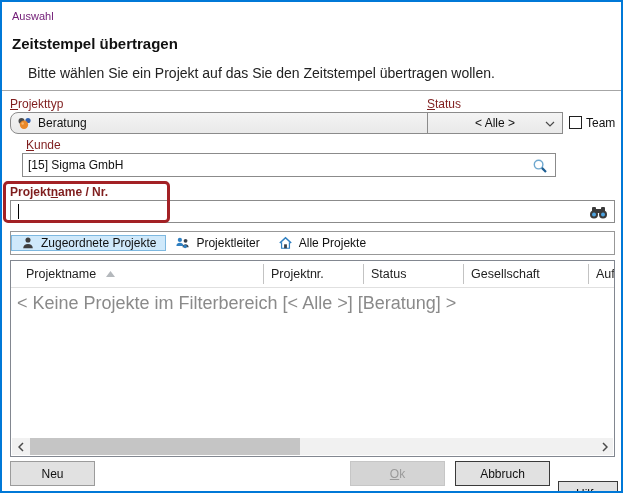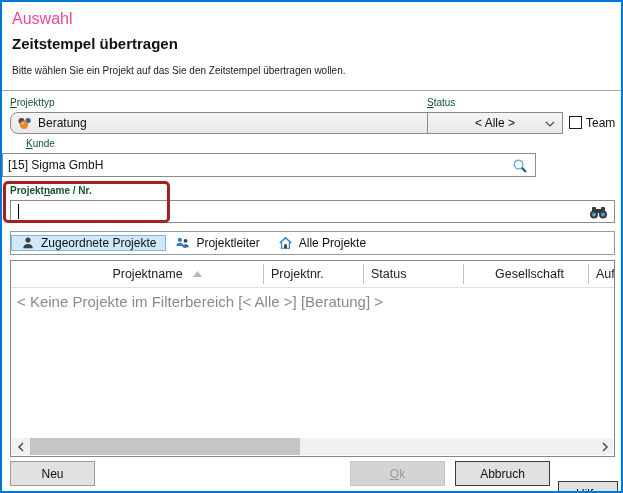--- a/index.html
+++ b/index.html
@@ -3,26 +3,26 @@
 <meta charset="utf-8">
 <style>
   * { margin:0; padding:0; box-sizing:border-box; }
   html,body { width:623px; height:493px; }
   body { font-family:"Liberation Sans","DejaVu Sans",sans-serif; background:#fff; }
   .window {
     position:relative; width:623px; height:493px; background:#fff;
     border:2px solid #0078d7; overflow:hidden;
   }
   .abs { position:absolute; }
-  .dlg-title { left:10px; top:8px; font-size:16px; color:#ec4899; }
+  .dlg-title { left:10px; top:8px; font-size:11px; color:#701a75; }
   .heading  { left:10px; top:33px; font-size:15px; font-weight:bold; color:#111; }
-  .subtitle { left:10px; top:63px; font-size:10px; color:#222; }
+  .subtitle { left:26px; top:63px; font-size:14px; color:#222; }
   .divider  { left:0; top:88px; width:619px; height:1px; background:#a6a6a6; }
 
-  .field-label { font-size:10px; color:#14532d; }
+  .field-label { font-size:12px; color:#7f1d1d; }
   .field-label u { text-decoration:underline; }
 
   .combo {
     background:linear-gradient(#f4f4f4,#e9e9e9); border:1px solid #8b8b8b;
     display:flex; align-items:center; font-size:12px; color:#111; cursor:default;
   }
   .combo .chev { position:absolute; right:7px; top:8px; }
 
   .textbox {
     background:#fff; border:1px solid #8b8b8b; display:flex; align-items:center;
@@ -41,21 +41,21 @@
   .tab.active { background:#cfe9fb; border:1px solid #7db8e0; }
 
   .table {
     left:8px; top:258px; width:605px; height:197px; background:#fff;
     border:1px solid #828790; overflow:hidden;
   }
   .th { position:absolute; top:0; height:26px; display:flex; align-items:center;
         font-size:12.5px; color:#222; padding-left:8px; white-space:nowrap; }
   .th-sep { position:absolute; top:3px; height:20px; width:1px; background:#c3c3c3; }
   .header-bottom { position:absolute; top:26px; left:0; width:100%; height:1px; background:#e0e0e0; }
-  .empty-msg { position:absolute; left:6px; top:32px; font-size:15px; color:#8a8a8a; white-space:nowrap; }
+  .empty-msg { position:absolute; left:6px; top:32px; font-size:18px; color:#8a8a8a; white-space:nowrap; }
 
   .hscroll { position:absolute; left:1px; bottom:1px; width:601px; height:17px; background:#f1f1f1; }
   .scroll-arrow { position:absolute; top:0; width:17px; height:17px; display:flex; align-items:center; justify-content:center; }
   .scroll-thumb { position:absolute; top:0; height:17px; background:#c5c5c5; }
 
   .btn {
     position:absolute; height:25px; background:#e1e1e1; border:1px solid #9b9b9b;
     font-size:12px; color:#111; display:flex; align-items:center; justify-content:center;
     font-family:"Liberation Sans","DejaVu Sans",sans-serif; cursor:default;
   }
@@ -104,21 +104,21 @@
       <svg width="10" height="6" viewBox="0 0 10 6">
           <polyline points="1,1 5,5 9,1" fill="none" stroke="#4a4a4a" stroke-width="1.2"></polyline>
         </svg>
     </span>
   </div>
 
   <div class="abs checkbox-box" style="left:567px; top:114px;"></div>
   <div class="abs checkbox-label" style="left:584px; top:114px;">Team</div>
 
   <div class="abs field-label" style="left:24px; top:136px;"><u>K</u>unde</div>
-  <div class="abs textbox" style="left:0; top:151px; width:534px; height:24px;">
+  <div class="abs textbox" style="left:20px; top:151px; width:534px; height:24px;">
     <span>[15] Sigma GmbH</span>
     <span style="position:absolute; right:7px; top:4px;">
       <svg width="16" height="16" viewBox="0 0 16 16">
         <circle cx="6.6" cy="6.6" r="4.3" fill="none" stroke="#6fa8cf" stroke-width="1.4"></circle>
         <line x1="9.9" y1="9.9" x2="14" y2="14" stroke="#1d5e93" stroke-width="2.2"></line>
       </svg>
     </span>
   </div>
 
   <div class="abs field-label" style="left:8px; top:183px; font-weight:bold;">Projekt<u>n</u>ame / Nr.</div>
@@ -168,35 +168,35 @@
           <path d="M1.5 8 L8 2 L14.5 8" fill="none" stroke="#2f7fc1" stroke-width="1.8"></path>
           <path d="M3.5 7.2 V14 H12.5 V7.2" fill="#fff" stroke="#2f7fc1" stroke-width="1.4"></path>
           <rect x="6.4" y="9.5" width="3.2" height="4.5" fill="#39414b"></rect>
         </svg>
       </span>
       <span>Alle Projekte</span>
     </div>
   </div>
 
   <div class="abs table">
-    <div class="th" style="left:16px; width:252px;justify-content:center;">
+    <div class="th" style="left:7px; width:252px;">
       <span>Projektname</span>
       <span style="margin-left:10px;">
         <svg width="9" height="6" viewBox="0 0 9 6">
             <polygon points="4.5,0 9,6 0,6" fill="#b4b8bc"></polygon>
           </svg>
       </span>
     </div>
     <div class="th" style="left:252px; width:100px;">
       <span>Projektnr.</span>
     </div>
     <div class="th" style="left:352px; width:100px;">
       <span>Status</span>
     </div>
-    <div class="th" style="left:452px; width:125px;justify-content:center;">
+    <div class="th" style="left:452px; width:125px;">
       <span>Gesellschaft</span>
     </div>
     <div class="th" style="left:577px; width:28px;">
       <span>Auftr</span>
     </div>
     <div class="th-sep" style="left:252px;"></div>
     <div class="th-sep" style="left:352px;"></div>
     <div class="th-sep" style="left:452px;"></div>
     <div class="th-sep" style="left:577px;"></div>
     <div class="header-bottom"></div>

